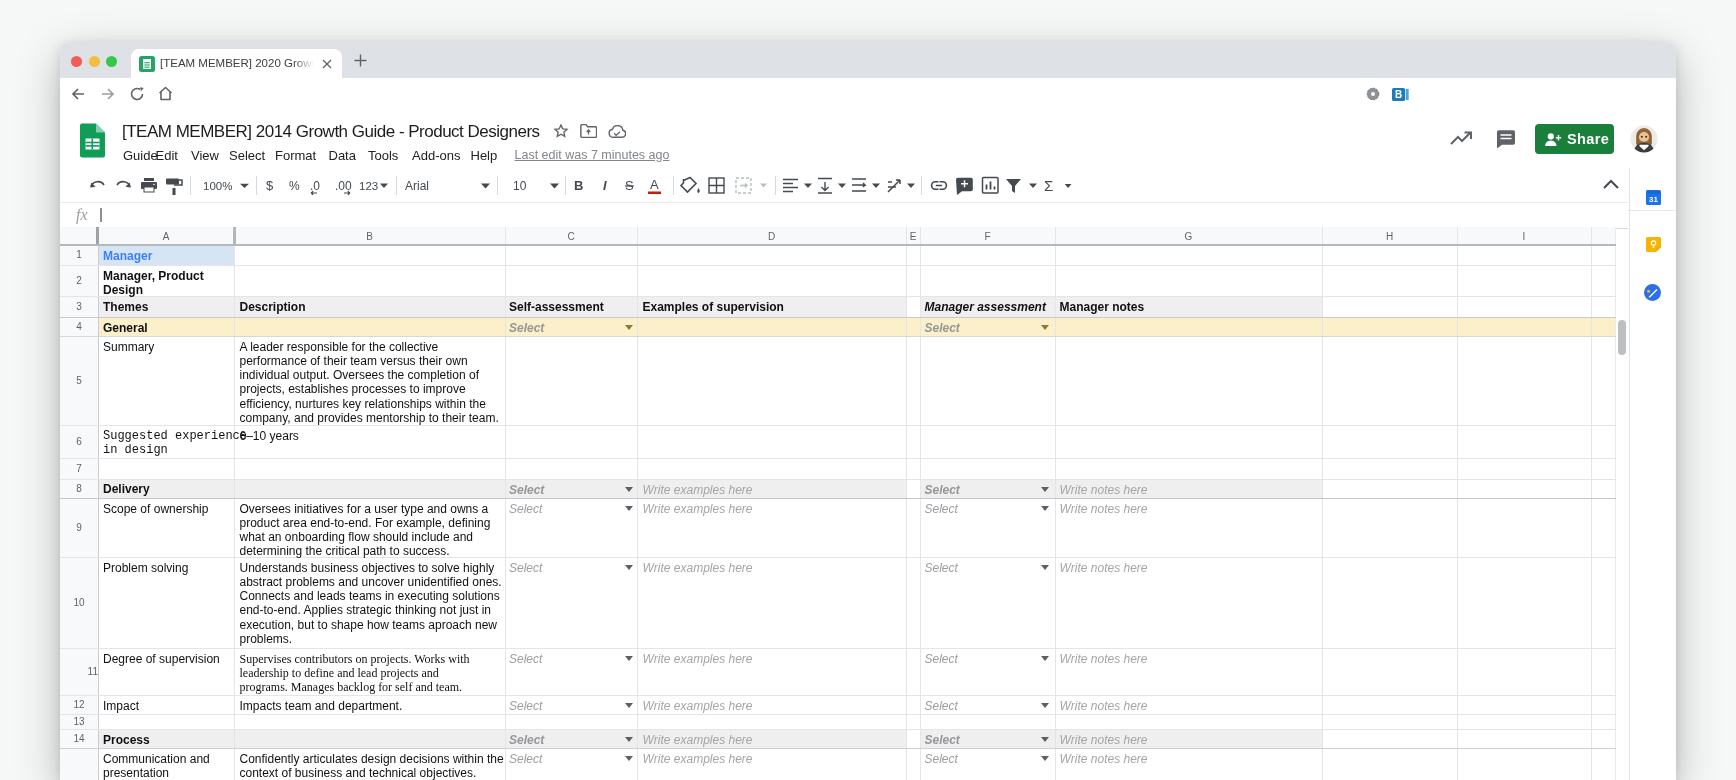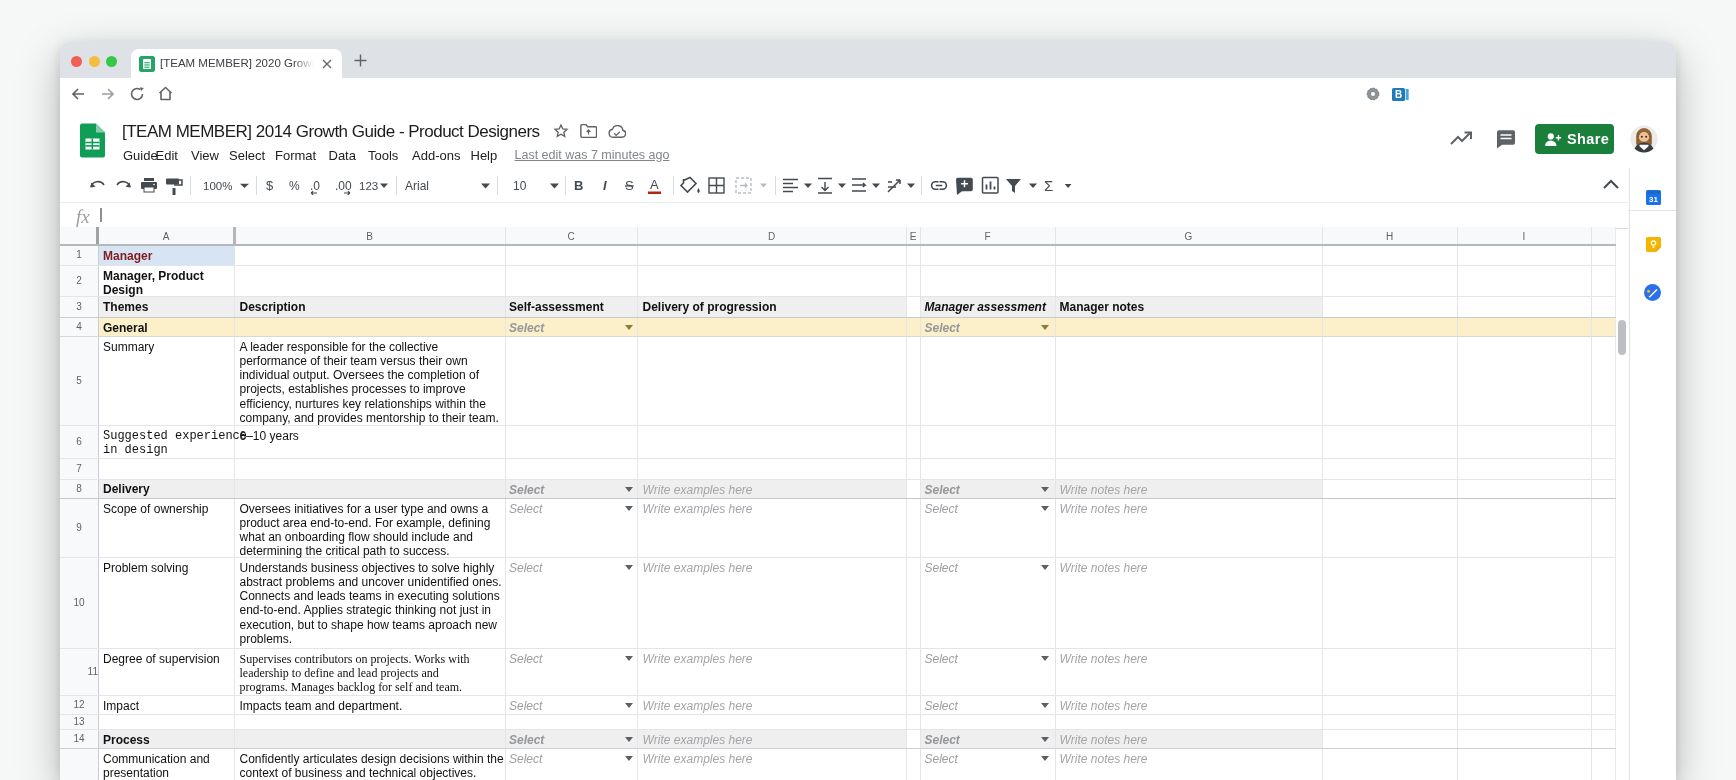--- a/index.html
+++ b/index.html
@@ -242,21 +242,21 @@
       <div class="sep" style="left:196px"></div>
       <div class="sep" style="left:336px"></div>
       <div class="sep" style="left:437px"></div>
       <div class="sep" style="left:505px"></div>
       <div class="sep" style="left:612.5px"></div>
       <div class="sep" style="left:715px"></div>
       <div class="sep" style="left:861px"></div>
 </div>
 
 <div id="fxbar">
- <div class="ab" style="left:16px;top:2.5px;font-size:19px;font-style:italic;font-family:'Liberation Serif',serif;color:#999ea3;">fx</div>
+ <div class="ab" style="left:16px;top:2.5px;font-size:16px;font-style:italic;font-family:'Liberation Serif',serif;color:#999ea3;">fx</div>
  <div class="ab" style="left:40px;top:5px;width:1.5px;height:14px;background:#8c9094;"></div>
 </div>
 <div id="grid">
 <div class="fill" style="left:0;top:0;width:1556px;height:18px;background:#f8f9fa;"></div>
 <div class="fill" style="left:0;top:18px;width:38px;height:536px;background:#f8f9fa;"></div>
 <div class="fill" style="left:38px;top:18px;width:136px;height:20px;background:#d7e4f3;"></div>
 <div class="fill" style="left:38px;top:69px;width:808px;height:21px;background:#efefef;"></div>
 <div class="fill" style="left:860px;top:69px;width:402px;height:21px;background:#efefef;"></div>
 <div class="fill" style="left:38px;top:90px;width:1518px;height:19px;background:#fcf0ca;"></div>
 <div class="fill" style="left:38px;top:252px;width:808px;height:19px;background:#efefef;"></div>
@@ -309,26 +309,26 @@
 <div class="num" style="top:147.5px;">5</div>
 <div class="num" style="top:208.5px;">6</div>
 <div class="num" style="top:235.5px;">7</div>
 <div class="num" style="top:255.5px;">8</div>
 <div class="num" style="top:294.5px;">9</div>
 <div class="num" style="top:369.5px;">10</div>
 <div class="num" style="top:438.5px;text-align:right;">11</div>
 <div class="num" style="top:471.5px;">12</div>
 <div class="num" style="top:488.5px;">13</div>
 <div class="num" style="top:505.5px;">14</div>
-<div class="c" style="left:43px;top:20.6px;"><span class="b" style="color:#7f1d1d">Manager</span></div>
+<div class="c" style="left:43px;top:20.6px;"><span class="b" style="color:#3b82f6">Manager</span></div>
 <div class="c" style="left:43px;top:40.6px;"><span class="b">Manager, Product<br>Design</span></div>
 <div class="c" style="left:43px;top:71.6px;"><span class="b">Themes</span></div>
 <div class="c" style="left:179.5px;top:71.6px;"><span class="b">Description</span></div>
 <div class="c" style="left:449px;top:71.6px;"><span class="b">Self-assessment</span></div>
-<div class="c" style="left:582.5px;top:71.6px;"><span class="b">Delivery of progression</span></div>
+<div class="c" style="left:582.5px;top:71.6px;"><span class="b">Examples of supervision</span></div>
 <div class="c" style="left:864.5px;top:71.6px;font-style:italic;"><span class="b">Manager assessment</span></div>
 <div class="c" style="left:999.5px;top:71.6px;"><span class="b">Manager notes</span></div>
 <div class="c" style="left:43px;top:92.6px;"><span class="b">General</span></div>
 <div class="c" style="left:43px;top:111.6px;">Summary</div>
 <div class="c" style="left:179.5px;top:111.6px;">A leader responsible for the collective<br>performance of their team versus their own<br>individual output. Oversees the completion of<br>projects, establishes processes to improve<br>efficiency, nurtures key relationships within the<br>company, and provides mentorship to their team.</div>
 <div class="c" style="left:43px;top:200.6px;font-family:Liberation Mono, monospace;">Suggested experience<br>in design</div>
 <div class="c" style="left:179.5px;top:200.6px;">6–10 years</div>
 <div class="c" style="left:43px;top:254px;text-align:right;"><span class="b">Delivery</span></div>
 <div class="c" style="left:43px;top:273.6px;">Scope of ownership</div>
 <div class="c" style="left:179.5px;top:273.6px;">Oversees initiatives for a user type and owns a<br>product area end-to-end. For example, defining<br>what an onboarding flow should include and<br>determining the critical path to success.</div>

